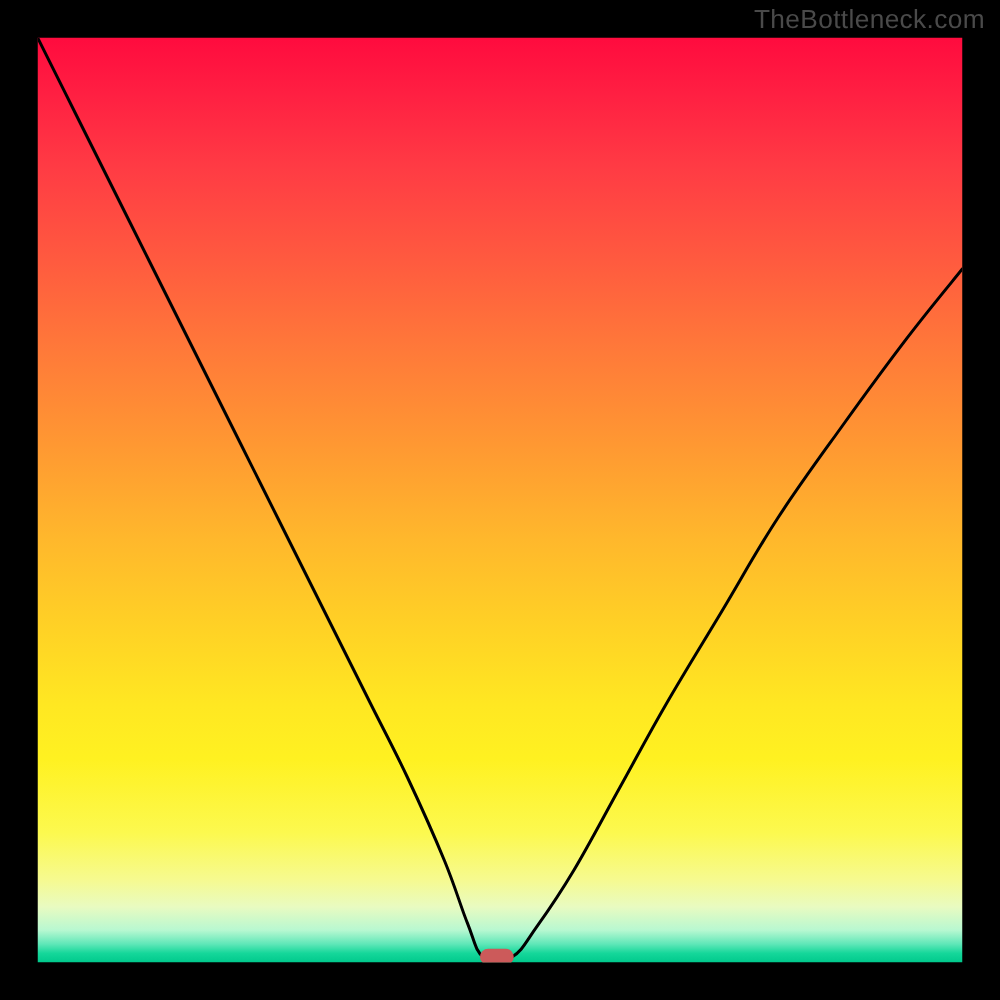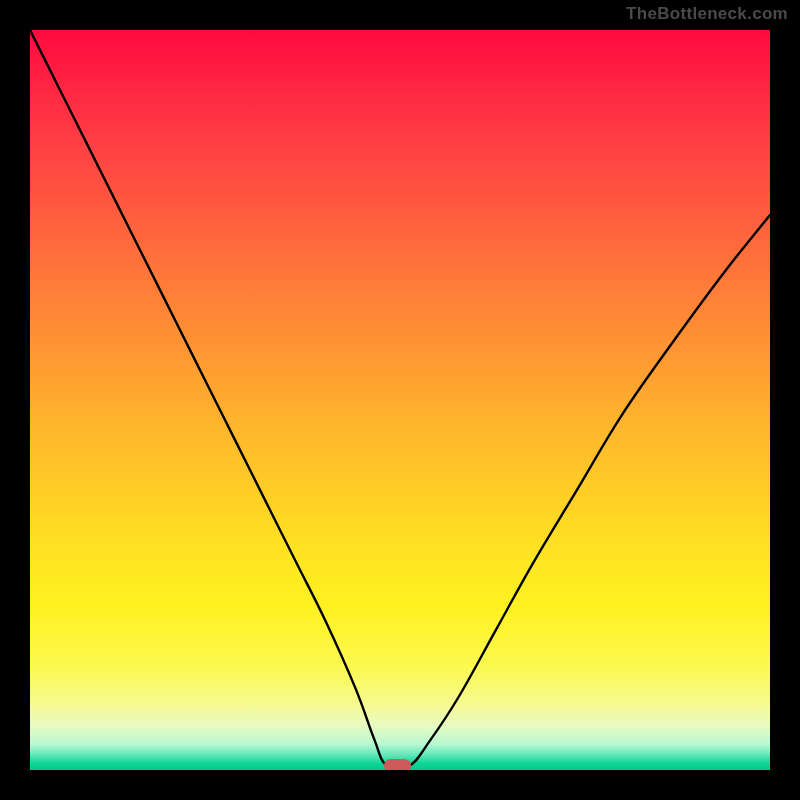--- a/index.html
+++ b/index.html
@@ -15,22 +15,22 @@
     position: relative;
     width: 800px;
     height: 800px;
     background: #000;
   }
   .watermark {
     position: absolute;
     top: 4px;
     right: 12px;
     color: #4a4a4a;
-    font-size: 17px;
-    font-weight: 700;
+    font-size: 21px;
+    font-weight: 400;
     letter-spacing: 0.3px;
     z-index: 10;
   }
   .plot-area {
     position: absolute;
     left: 30px;
     top: 30px;
     width: 740px;
     height: 740px;
     overflow: hidden;

